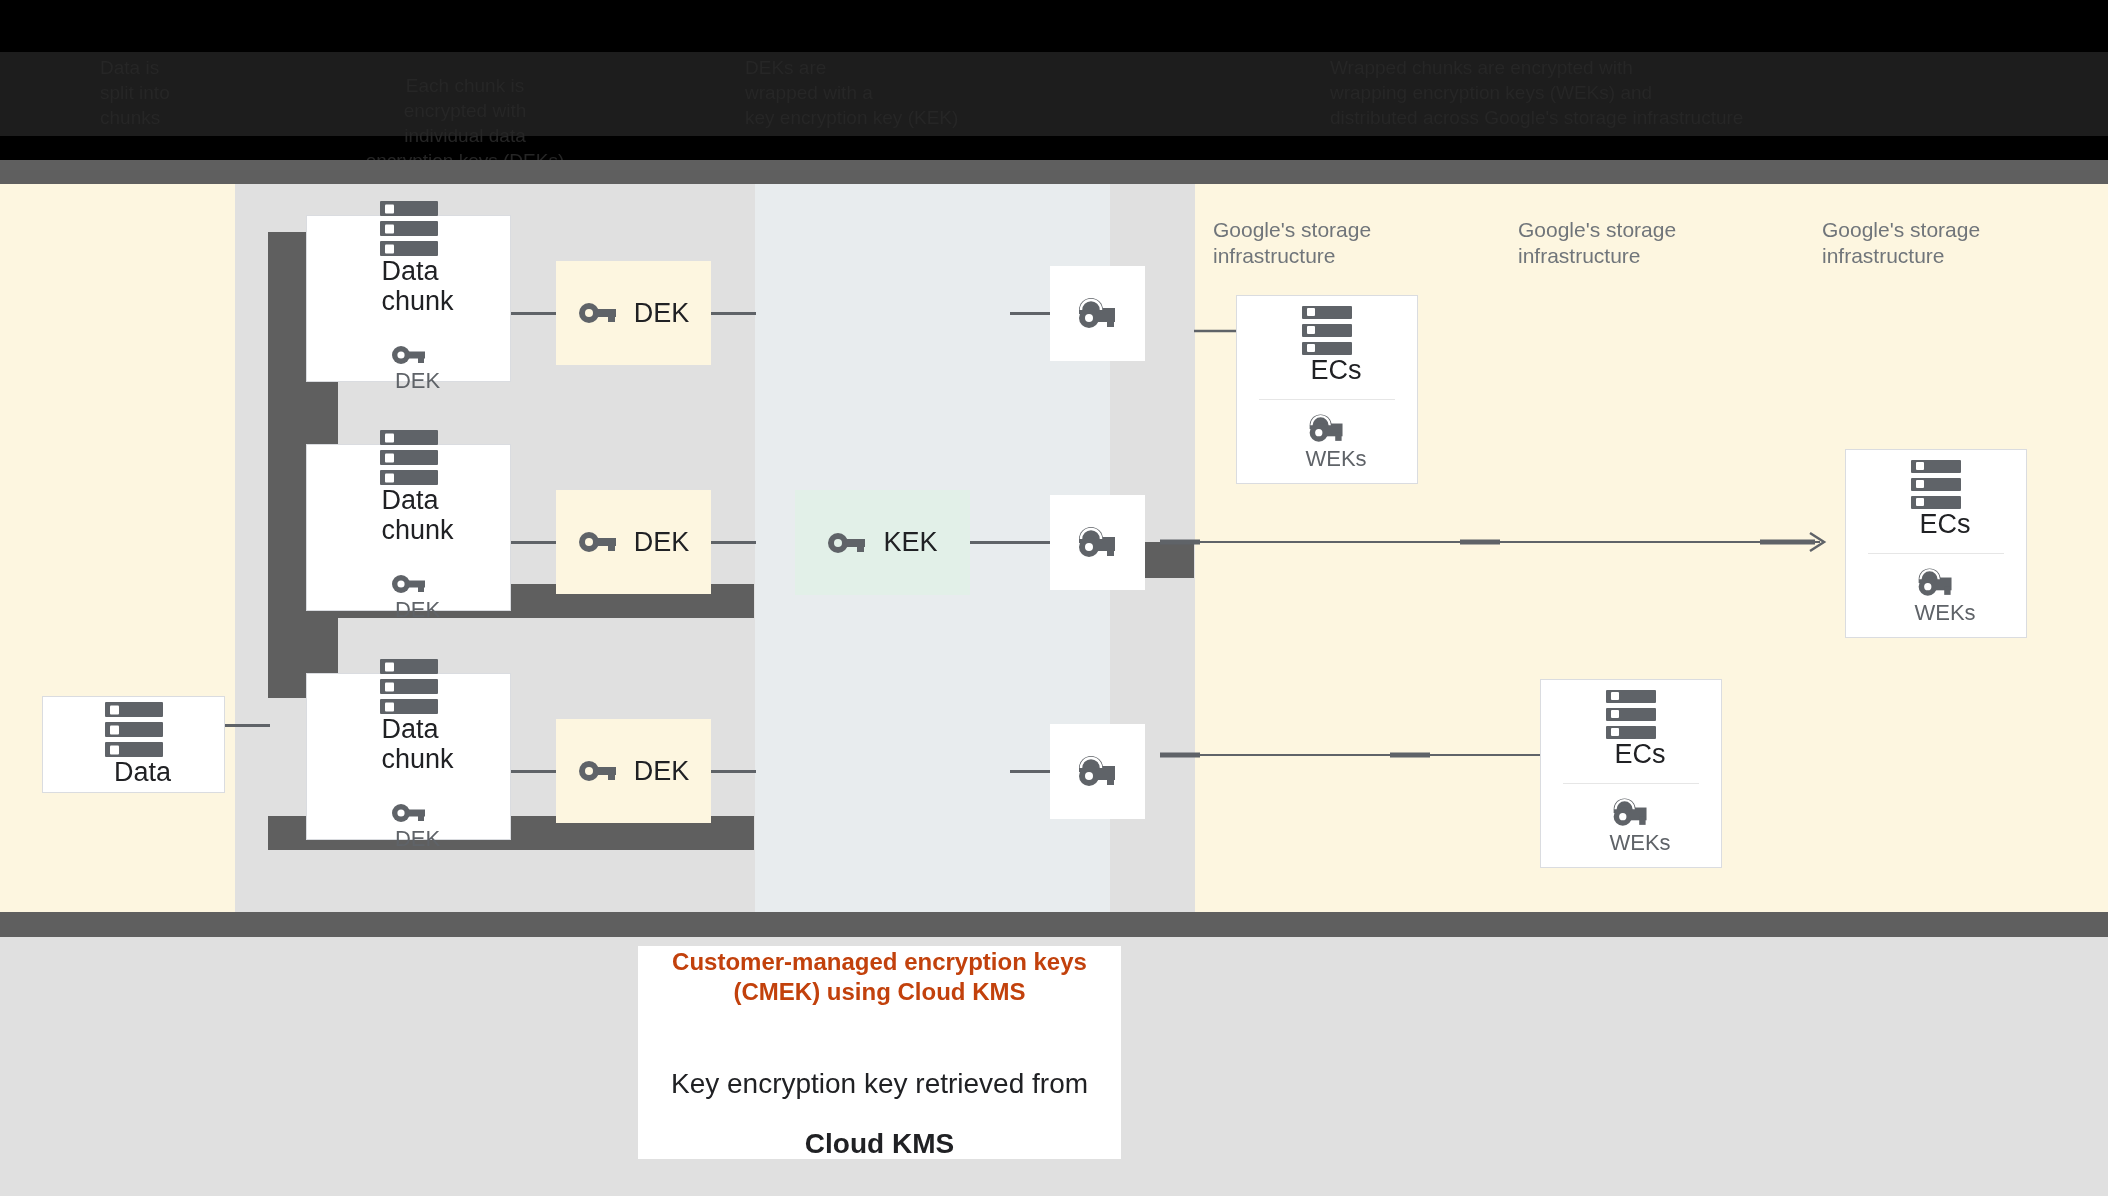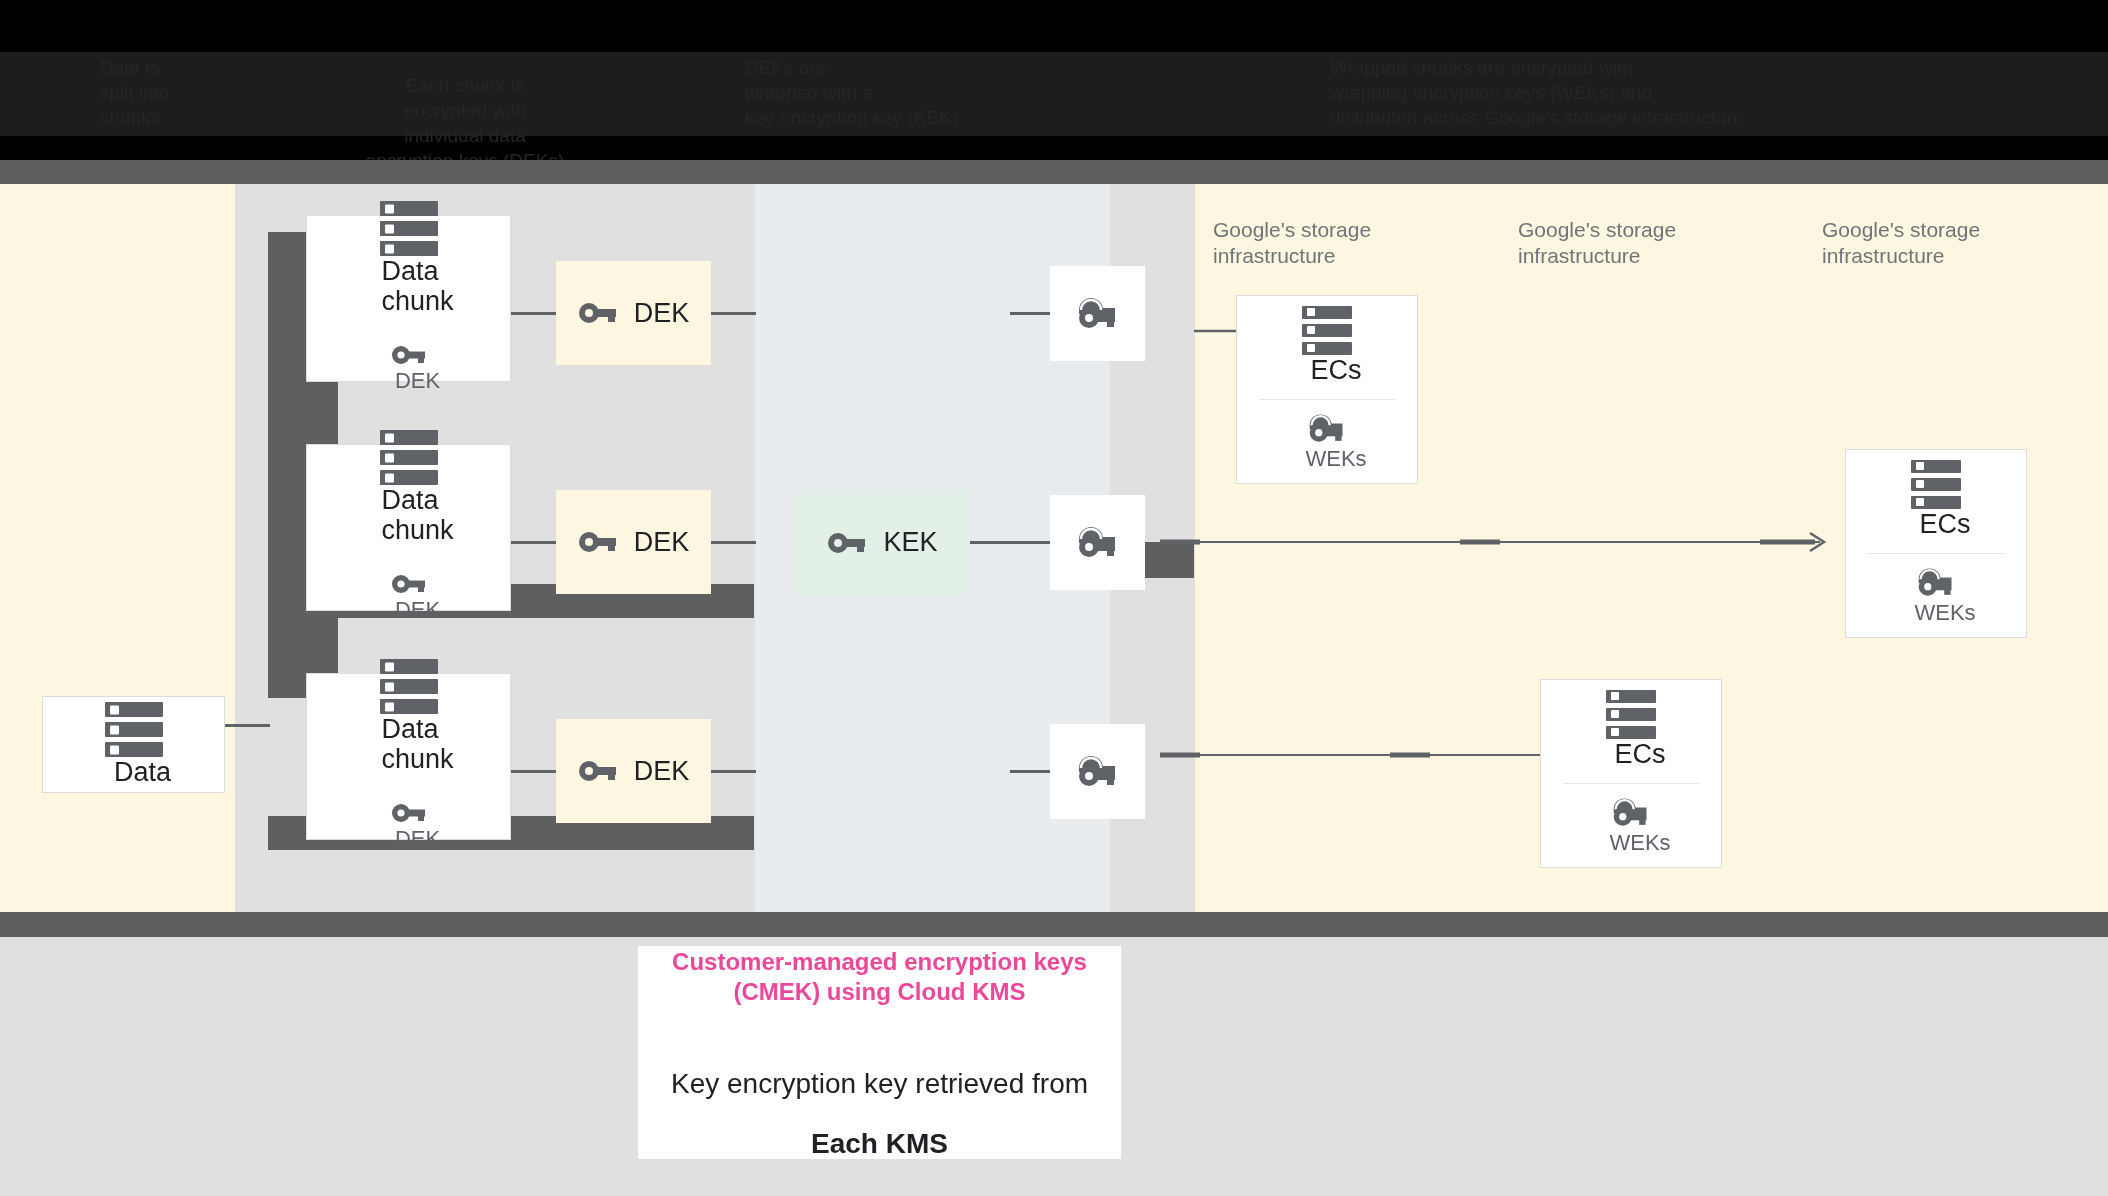--- a/index.html
+++ b/index.html
@@ -99,21 +99,21 @@
     position: absolute; left: 0; top: 912px; width: 2108px; height: 25px; background: #5f5f5f;
   }
   .bottom-band {
     position: absolute; left: 0; top: 937px; width: 2108px; height: 259px; background: #e0e0e0;
   }
   .caption {
     position: absolute; left: 638px; top: 946px; width: 483px; height: 213px;
     background: #fff; display: flex; flex-direction: column;
     align-items: center; justify-content: center; text-align: center;
   }
-  .caption .c-title { font-size: 24px; font-weight: bold; color: #ec4899; line-height: 30px; white-space: pre-line; }
+  .caption .c-title { font-size: 24px; font-weight: bold; color: #c2410c; line-height: 30px; white-space: pre-line; }
   .caption .c-sub { margin-top: 32px; font-size: 28px; color: #202124; line-height: 30px; white-space: pre-line; }
   .caption .c-sub b { font-weight: bold; }
 </style>
 </head>
 <body>
 
 <div id="stage">
 
   <div class="header-band">
     <div class="header-text-area">
@@ -464,18 +464,18 @@
 
   </div>
 
   <div class="bottom-sep"></div>
   <div class="bottom-band">
     <div class="caption" style="left:638px; top:9px;">
       <div class="c-title">Customer-managed encryption keys
 (CMEK) using Cloud KMS</div>
       <div class="c-sub">
         <span>Key encryption key retrieved from</span><br>
-        <b>Each KMS</b>
+        <b>Cloud KMS</b>
       </div>
     </div>
   </div>
 
 </div>
 
 </body></html>

